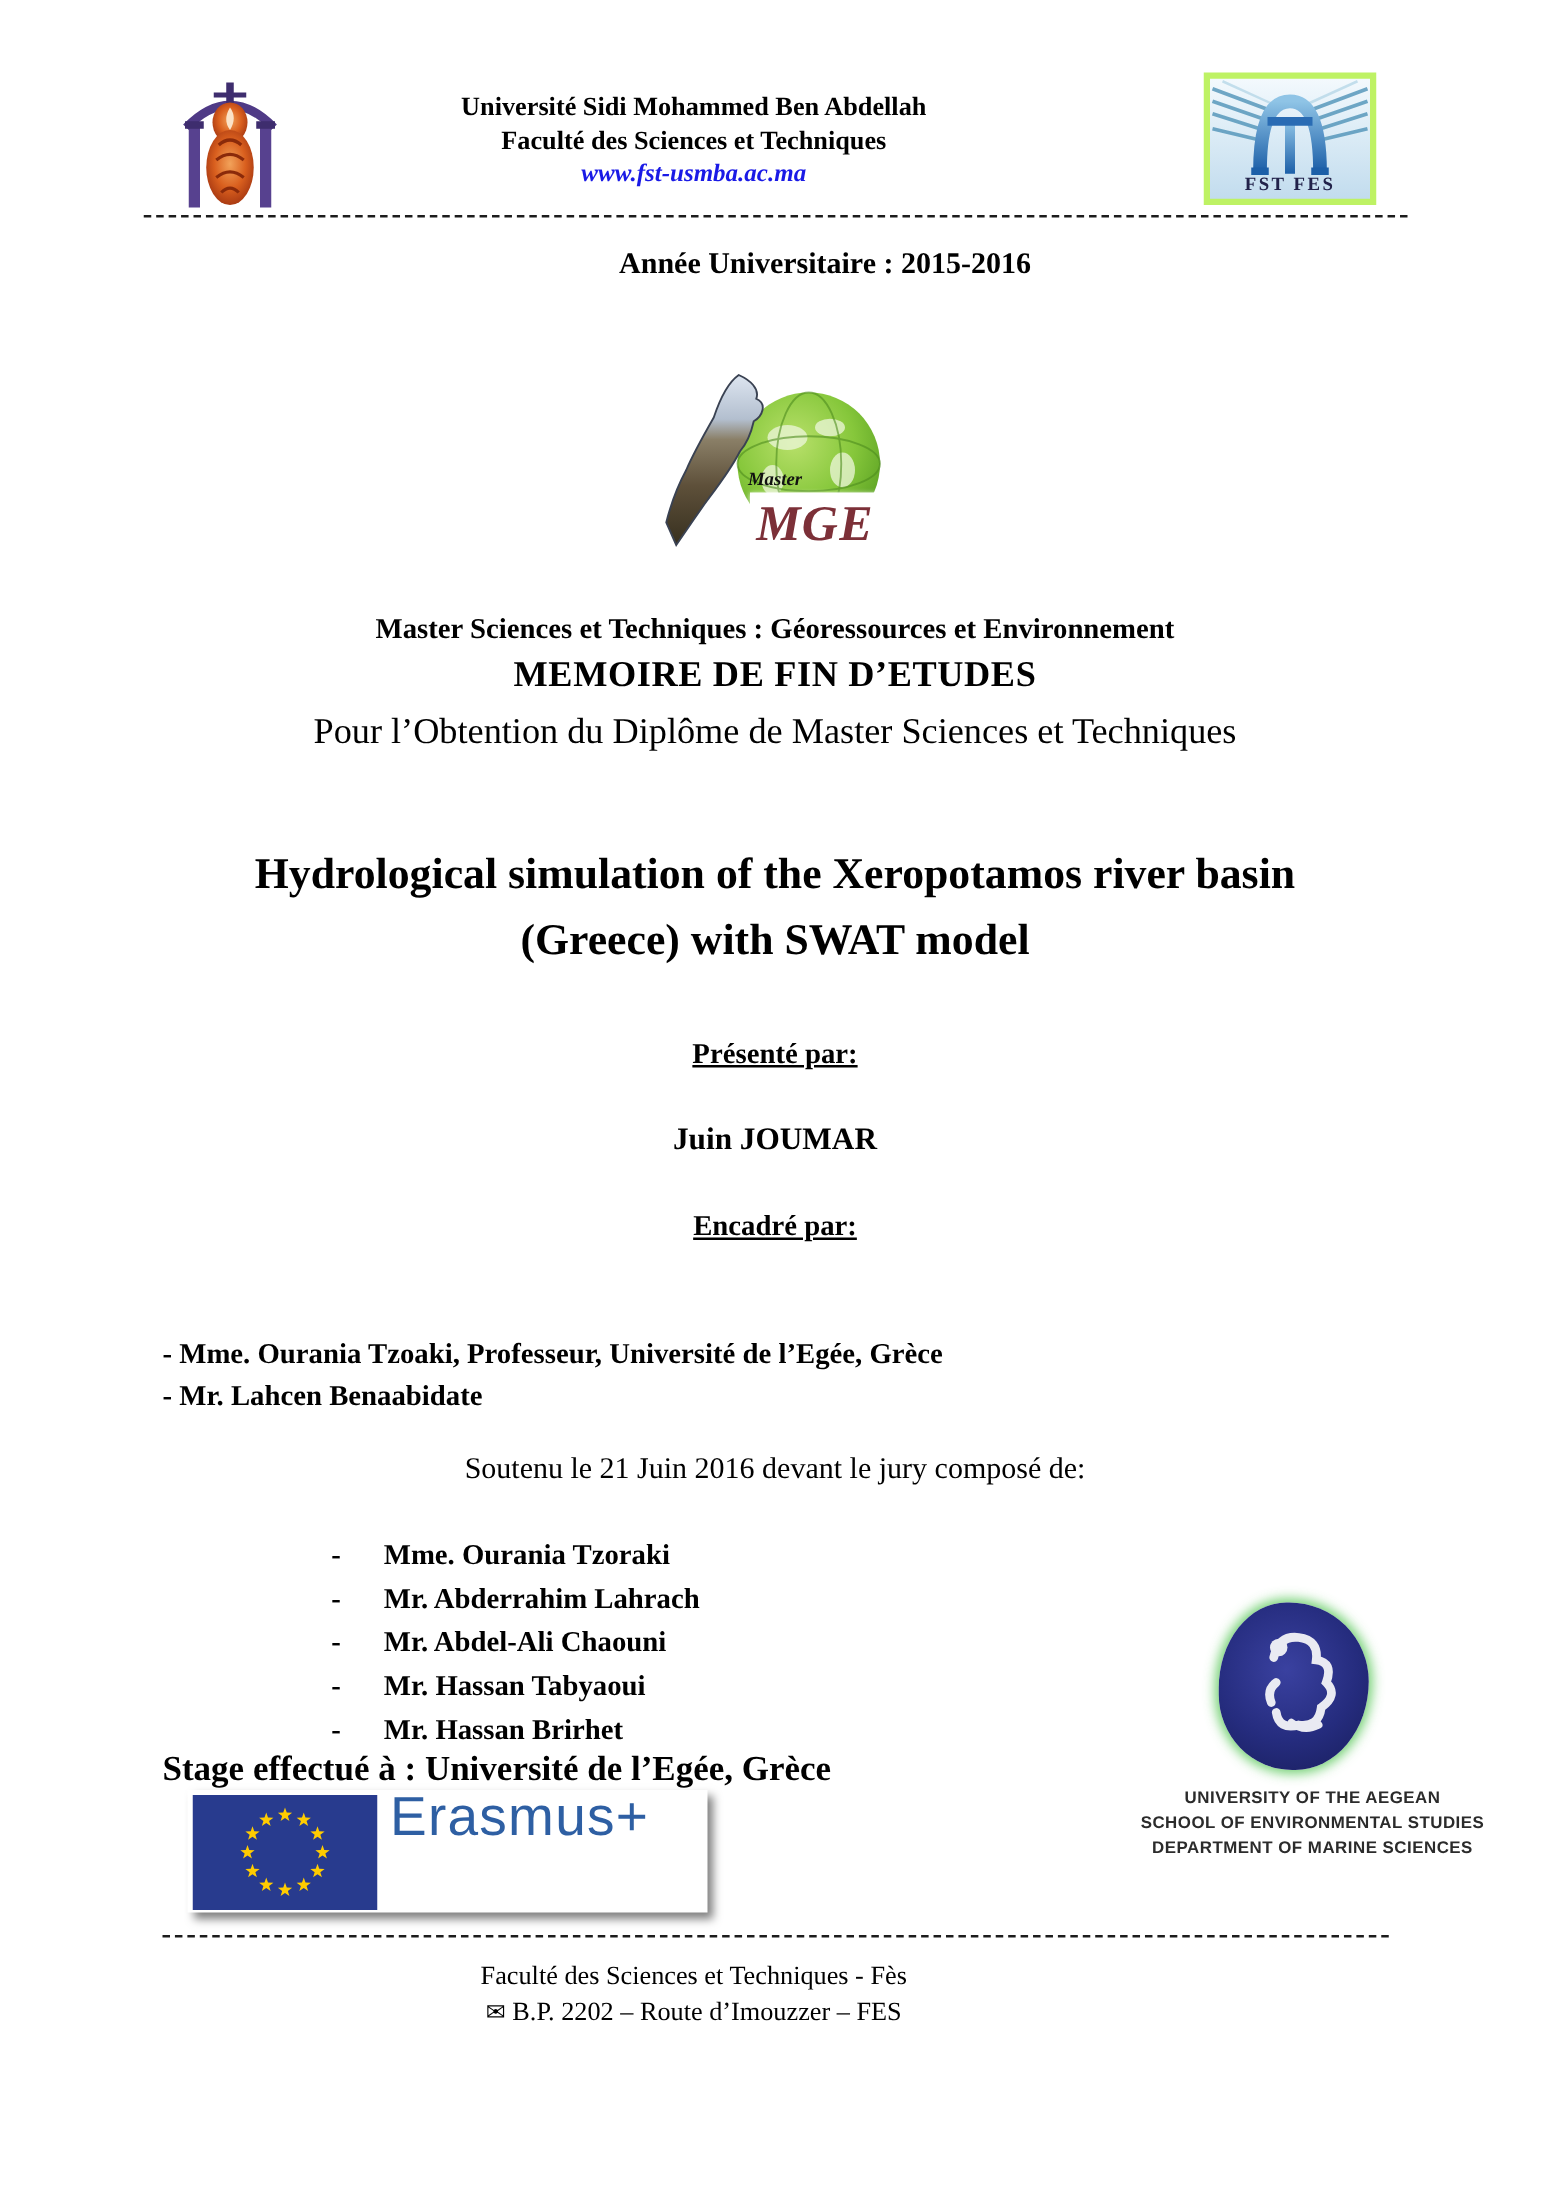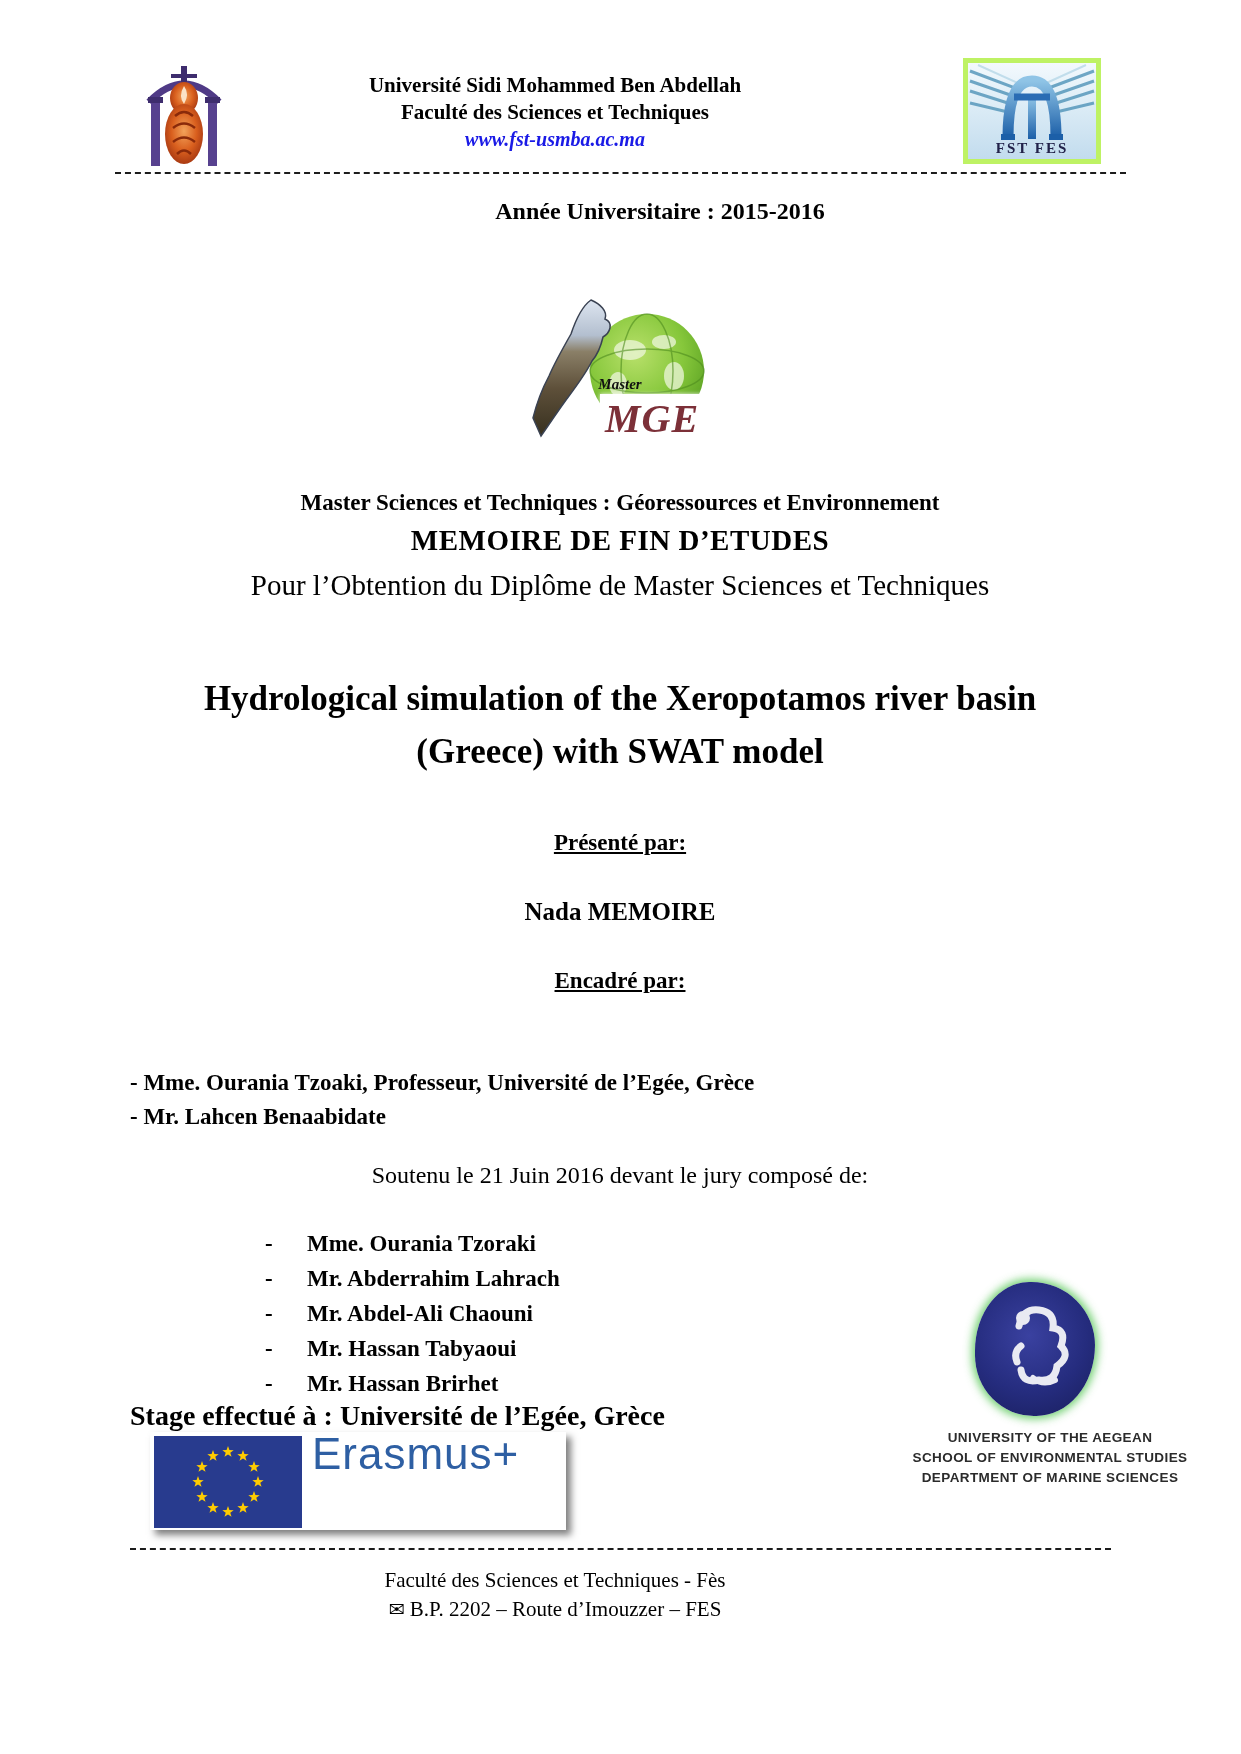--- a/index.html
+++ b/index.html
@@ -160,21 +160,21 @@
     </div>
   </div>
 
   <div class="abs program">Master Sciences et Techniques : Géoressources et Environnement</div>
   <div class="abs memoire">MEMOIRE DE FIN D’ETUDES</div>
   <div class="abs purpose">Pour l’Obtention du Diplôme de Master Sciences et Techniques</div>
 
   <div class="abs maintitle">Hydrological simulation of the Xeropotamos river basin (Greece) with SWAT model</div>
 
   <div class="abs presente">Présenté par:</div>
-  <div class="abs nada">Nada MEMOIRE</div>
+  <div class="abs nada">Juin JOUMAR</div>
 
   <div class="abs encadre">Encadré par:</div>
   <div class="abs supervisors">
     <div>- Mme. Ourania Tzoaki, Professeur, Université de l’Egée, Grèce</div>
     <div>- Mr. Lahcen Benaabidate</div>
   </div>
 
   <div class="abs soutenu">Soutenu le 21 Juin 2016 devant le jury composé de:</div>
   <div class="abs jury">
     <div class="row">

